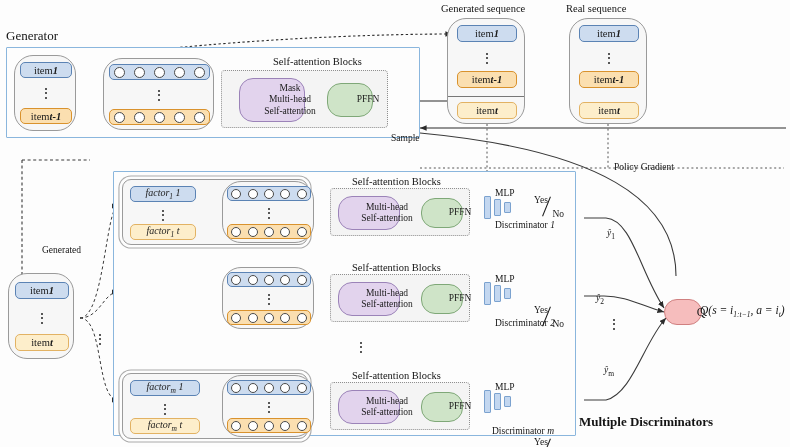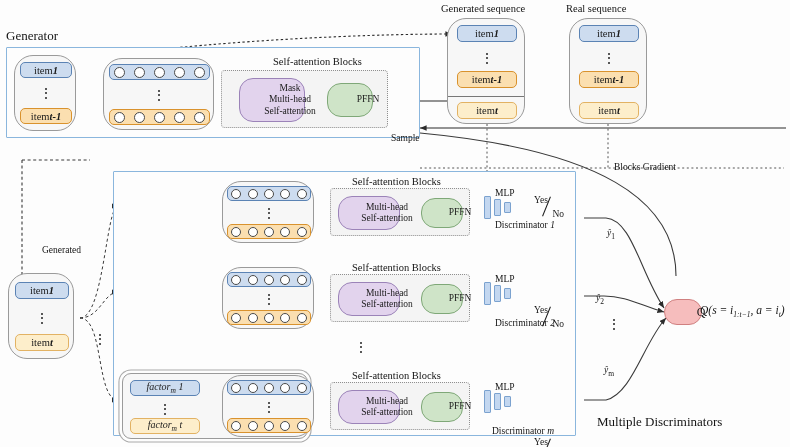--- a/index.html
+++ b/index.html
@@ -194,41 +194,55 @@
     <div class="abs chip chip-blue" style="left:9px;top:6px;width:60px;height:17px;">item <i style="font-style:italic;font-weight:600">1</i></div>
     <div class="abs vdots" style="left:35px;top:31px;width:8px;height:16px;">
         <i></i>
         <i></i>
         <i></i>
       </div>
     <div class="abs chip chip-orange" style="left:9px;top:52px;width:60px;height:17px;">item <i style="font-style:italic;font-weight:600">t-1</i></div>
     <div class="abs chip chip-lorange" style="left:9px;top:83px;width:60px;height:17px;">item <i style="font-style:italic;font-weight:600">t</i></div>
   </div>
 
-  <div class="abs lbl lbl-sm" style="left:614px;top:162px;">Blocks Gradient</div>
+  <div class="abs lbl lbl-sm" style="left:614px;top:162px;">Policy Gradient</div>
 
   <div class="abs panel-grey" style="left:8px;top:273px;width:66px;height:86px;">
     <div class="abs chip chip-blue" style="left:6px;top:8px;width:54px;height:17px;">item <i style="font-style:italic;font-weight:600">1</i></div>
     <div class="abs vdots" style="left:29px;top:36px;width:8px;height:16px;">
         <i></i>
         <i></i>
         <i></i>
       </div>
     <div class="abs chip chip-lorange" style="left:6px;top:60px;width:54px;height:17px;">item <i style="font-style:italic;font-weight:600">t</i></div>
   </div>
   <div class="abs lbl lbl-sm" style="left:42px;top:245px;">Generated</div>
   <div class="abs vdots" style="left:96px;top:330px;width:8px;height:18px;">
       <i></i>
       <i></i>
       <i></i>
     </div>
 
   <div class="abs frame-blue" style="left:113px;top:171px;width:463px;height:265px;"></div>
-  <div class="abs lbl lbl-lg" style="left:597px;top:414px;">Multiple Discriminators</div>
-
+  <div class="abs lbl lbl-lg" style="left:579px;top:414px;font-weight:bold;">Multiple Discriminators</div>
+
+  <div class="abs panel-grey2" style="left:122px;top:179px;width:186px;height:66px;">
+    <div class="abs chip chip-blue it" style="left:7px;top:6px;width:66px;height:16px;font-size:10px;">
+      <span>factor<sub>1</sub> <i style="font-style:italic">1</i></span>
+    </div>
+    <div class="abs vdots" style="left:36px;top:28px;width:8px;height:14px;">
+        <i></i>
+        <i></i>
+        <i></i>
+      </div>
+    <div class="abs chip chip-lorange it" style="left:7px;top:44px;width:66px;height:16px;font-size:10px;">
+      <span>factor<sub>1</sub> <i style="font-style:italic">t</i></span>
+    </div>
+
+  </div>
 
   <div class="abs panel-grey" style="left:222px;top:181px;width:92px;height:62px;">
     <div class="abs embrow embrow-blue" style="left:4px;top:4px;width:84px;height:15px;">
       <span class="dot-c sm"></span>
       <span class="dot-c sm"></span>
       <span class="dot-c sm"></span>
       <span class="dot-c sm"></span>
       <span class="dot-c sm"></span>
     </div>
     <div class="abs vdots" style="left:42px;top:24px;width:8px;height:14px;">

